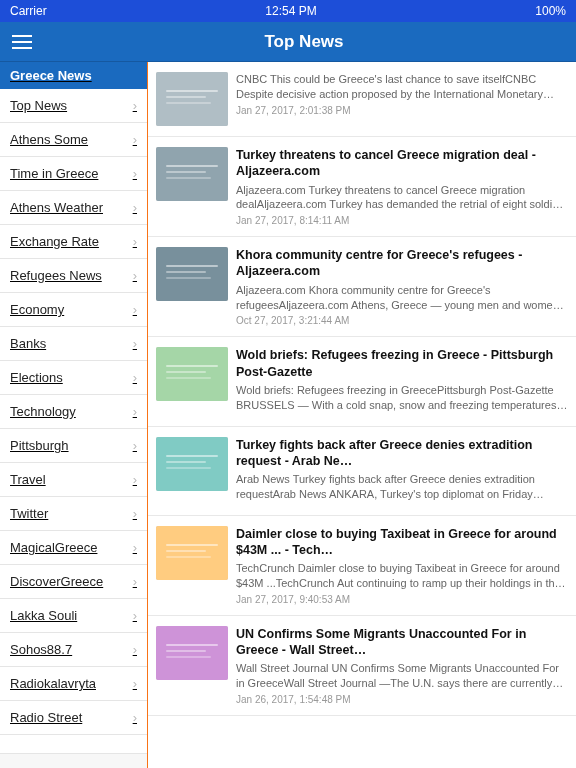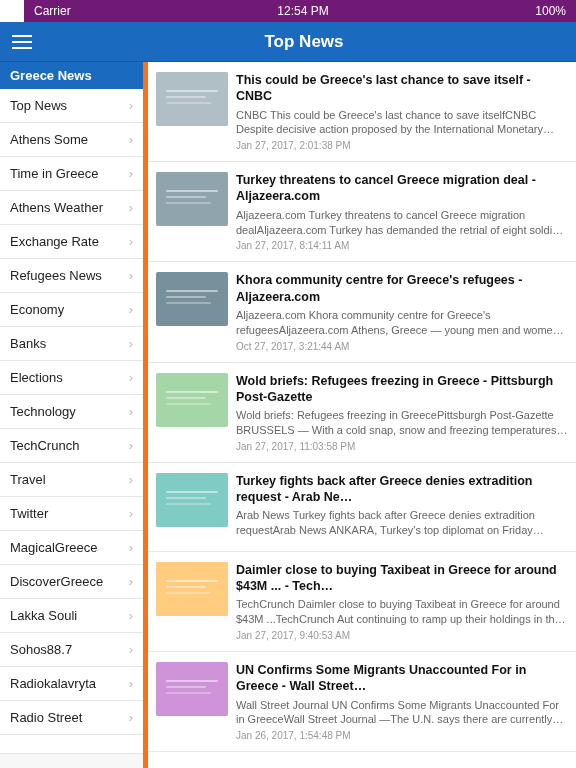--- a/index.html
+++ b/index.html
@@ -1,28 +1,27 @@
 <!DOCTYPE html>
 <html><head>
   <meta charset="utf-8">
   <style>
     * { box-sizing: border-box; margin: 0; padding: 0; }
     body { font-family: -apple-system, 'Helvetica Neue', Arial, sans-serif; font-size: 13px; background: #fff; width: 576px; height: 768px; overflow: hidden; display: flex; flex-direction: column; }
 
     
     .status-bar {
-      background: #701a75;
+      background: #1d4ed8;
       color: white;
       display: flex;
       justify-content: space-between;
       align-items: center;
       padding: 3px 10px;
       font-size: 12px;
       height: 22px;
-      margin-left: 24px;
     }
 
     
     .nav-bar {
       background: #1a6abf;
       color: white;
       display: flex;
       align-items: center;
       height: 40px;
       padding: 0 12px;
@@ -38,23 +37,24 @@
     .main-layout {
       display: flex;
       flex: 1;
       overflow: hidden;
     }
 
     
     .sidebar {
       width: 148px;
       background: #f7f7f7;
-      border-right: 5px solid #f97316;
+      border-right: 1px solid #f97316;
       overflow-y: auto;
       flex-shrink: 0;
+      text-decoration: underline;
     }
     .sidebar-section-header {
       background: #1a6abf;
       color: white;
       font-size: 13px;
       font-weight: 600;
       padding: 6px 10px;
     }
     .sidebar-item {
       display: flex;
@@ -156,21 +156,21 @@
       </div>
     <div class="sidebar-item">
         <span class="item-label">Elections</span>
         <span class="chevron">›</span>
       </div>
     <div class="sidebar-item">
         <span class="item-label">Technology</span>
         <span class="chevron">›</span>
       </div>
     <div class="sidebar-item">
-        <span class="item-label">TechCrunch</span>
+        <span class="item-label">Pittsburgh</span>
         <span class="chevron">›</span>
       </div>
     <div class="sidebar-item">
         <span class="item-label">Travel</span>
         <span class="chevron">›</span>
       </div>
     <div class="sidebar-item">
         <span class="item-label">Twitter</span>
         <span class="chevron">›</span>
       </div>
@@ -207,21 +207,20 @@
   <div class="news-item">
     <div class="news-thumb">
       <svg class="news-thumb-inner" viewBox="0 0 72 54" xmlns="http://www.w3.org/2000/svg">
         <rect width="72" height="54" fill="#b0bec5"></rect>
         <rect x="10" y="18" width="52" height="2" fill="rgba(255,255,255,0.5)" rx="1"></rect>
         <rect x="10" y="24" width="40" height="2" fill="rgba(255,255,255,0.4)" rx="1"></rect>
         <rect x="10" y="30" width="45" height="2" fill="rgba(255,255,255,0.3)" rx="1"></rect>
       </svg>
     </div>
     <div class="news-content">
-      <div class="news-title">This could be Greece's last chance to save itself - CNBC</div>
       <div class="news-excerpt">CNBC   This could be Greece's last chance to save itselfCNBC  Despite decisive action proposed by the International Monetary Fund to ease Greece's financial burden, more turbulence lies ahead for</div>
       <div class="news-date">Jan 27, 2017, 2:01:38 PM</div>
     </div>
   </div>
       <div class="news-item">
     <div class="news-thumb">
       <svg class="news-thumb-inner" viewBox="0 0 72 54" xmlns="http://www.w3.org/2000/svg">
         <rect width="72" height="54" fill="#90a4ae"></rect>
         <rect x="10" y="18" width="52" height="2" fill="rgba(255,255,255,0.5)" rx="1"></rect>
         <rect x="10" y="24" width="40" height="2" fill="rgba(255,255,255,0.4)" rx="1"></rect>
@@ -254,21 +253,20 @@
       <svg class="news-thumb-inner" viewBox="0 0 72 54" xmlns="http://www.w3.org/2000/svg">
         <rect width="72" height="54" fill="#a5d6a7"></rect>
         <rect x="10" y="18" width="52" height="2" fill="rgba(255,255,255,0.5)" rx="1"></rect>
         <rect x="10" y="24" width="40" height="2" fill="rgba(255,255,255,0.4)" rx="1"></rect>
         <rect x="10" y="30" width="45" height="2" fill="rgba(255,255,255,0.3)" rx="1"></rect>
       </svg>
     </div>
     <div class="news-content">
       <div class="news-title">Wold briefs: Refugees freezing in Greece - Pittsburgh Post-Gazette</div>
       <div class="news-excerpt">Wold briefs: Refugees freezing in GreecePittsburgh Post-Gazette  BRUSSELS — With a cold snap, snow and freezing temperatures to Greece's overcrowded refugee camps, a new type of migr</div>
-      <div class="news-date">Jan 27, 2017, 11:03:58 PM</div>
     </div>
   </div>
       <div class="news-item">
     <div class="news-thumb">
       <svg class="news-thumb-inner" viewBox="0 0 72 54" xmlns="http://www.w3.org/2000/svg">
         <rect width="72" height="54" fill="#80cbc4"></rect>
         <rect x="10" y="18" width="52" height="2" fill="rgba(255,255,255,0.5)" rx="1"></rect>
         <rect x="10" y="24" width="40" height="2" fill="rgba(255,255,255,0.4)" rx="1"></rect>
         <rect x="10" y="30" width="45" height="2" fill="rgba(255,255,255,0.3)" rx="1"></rect>
       </svg>

